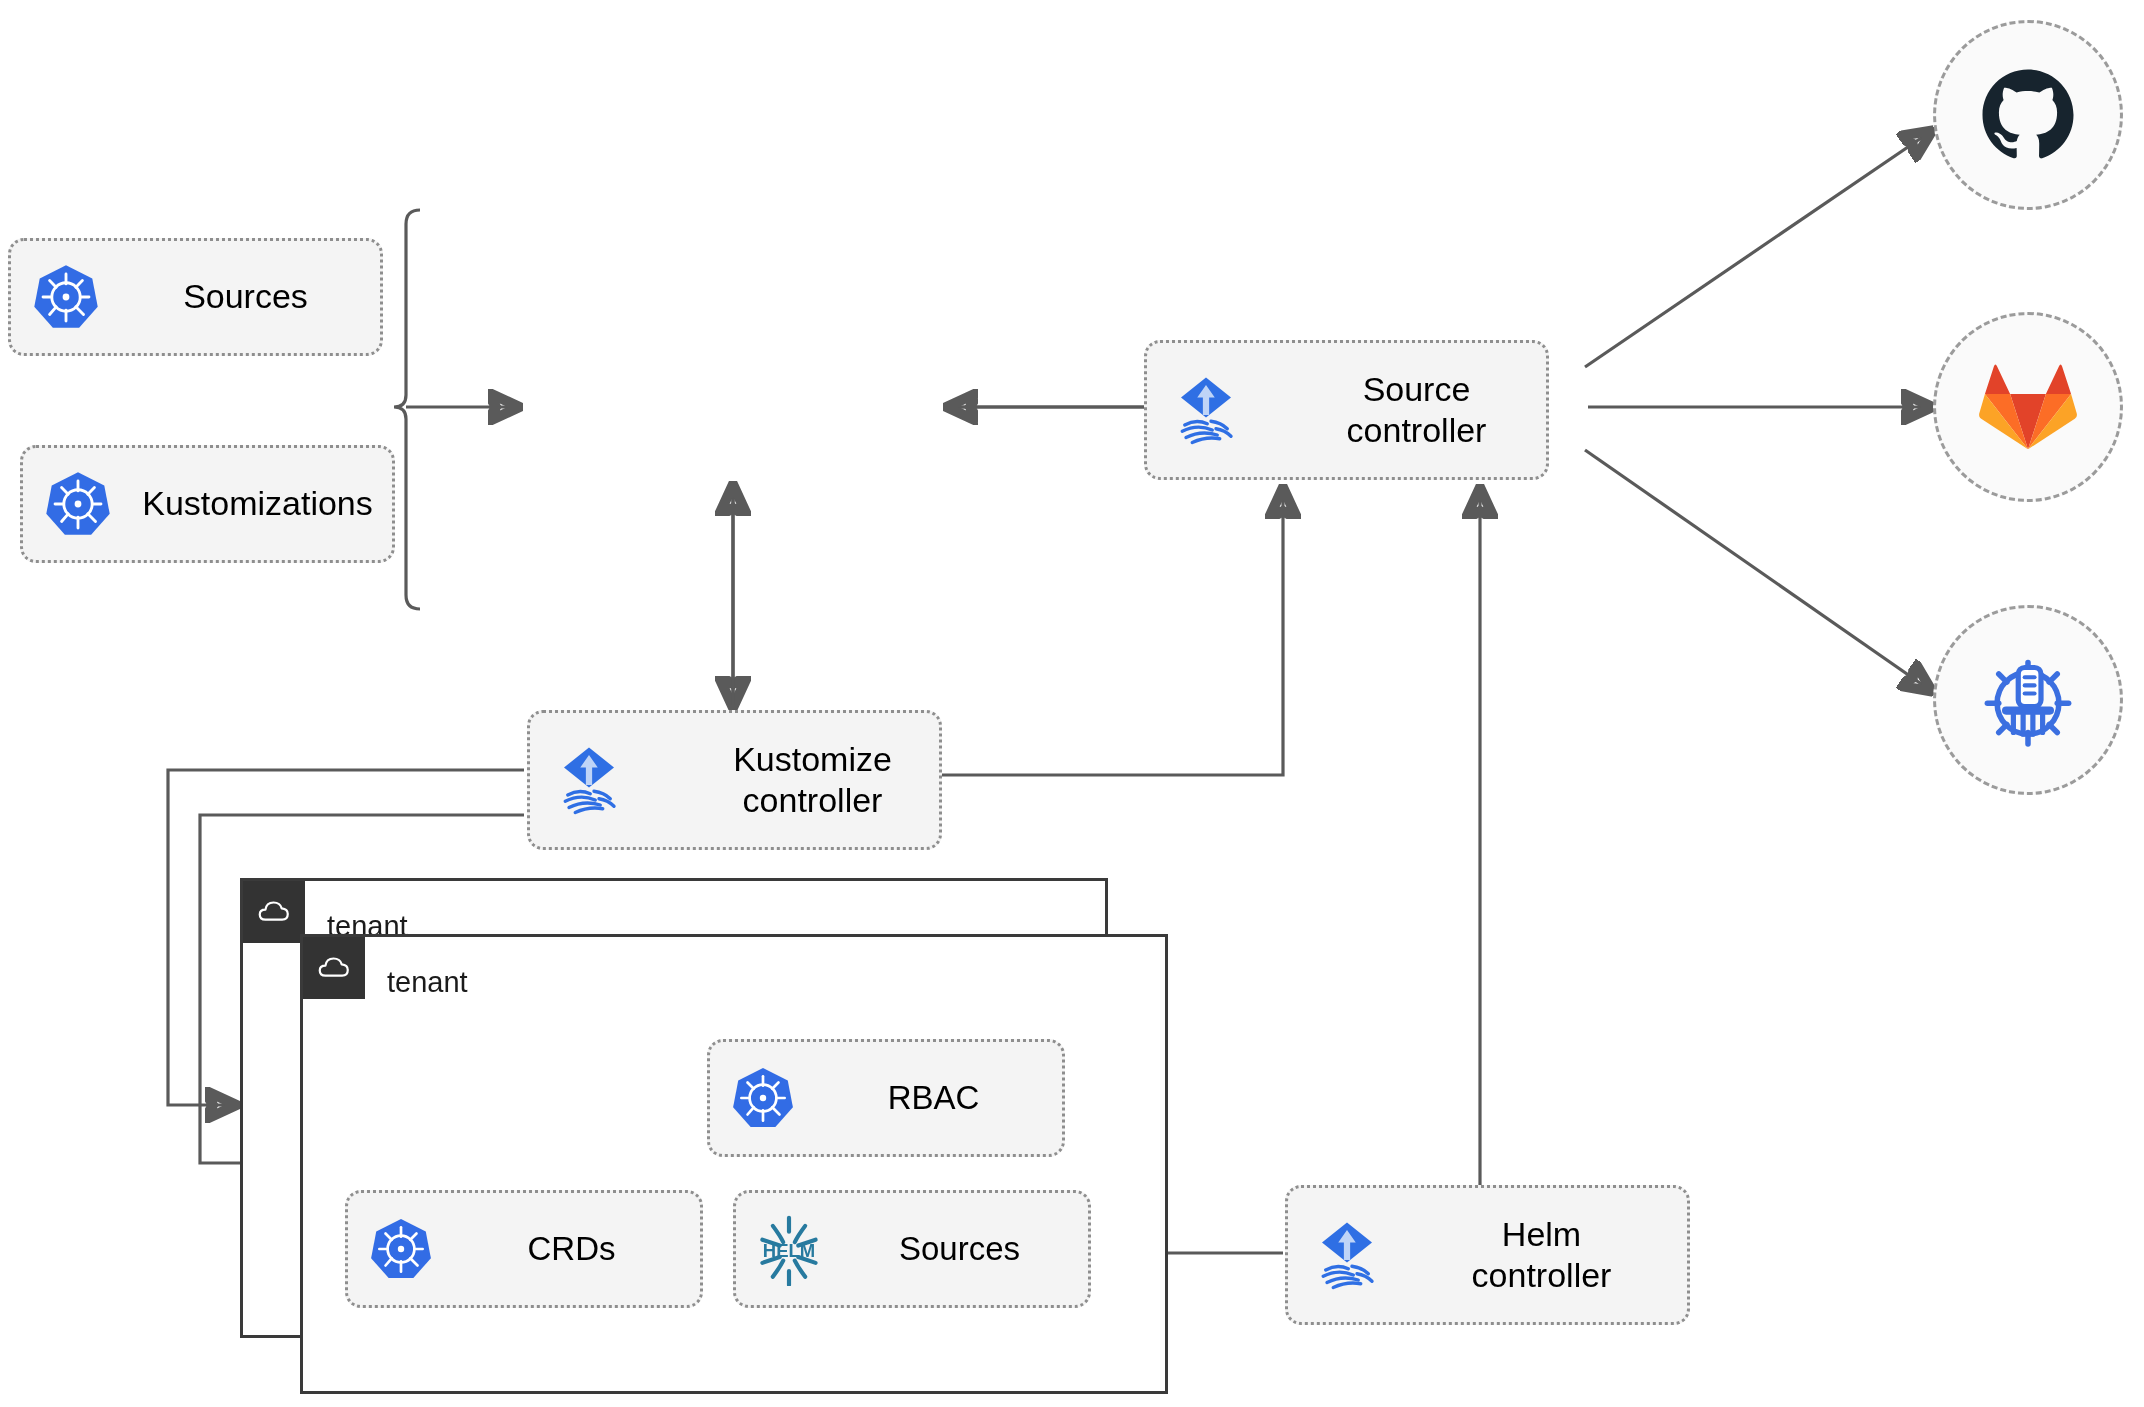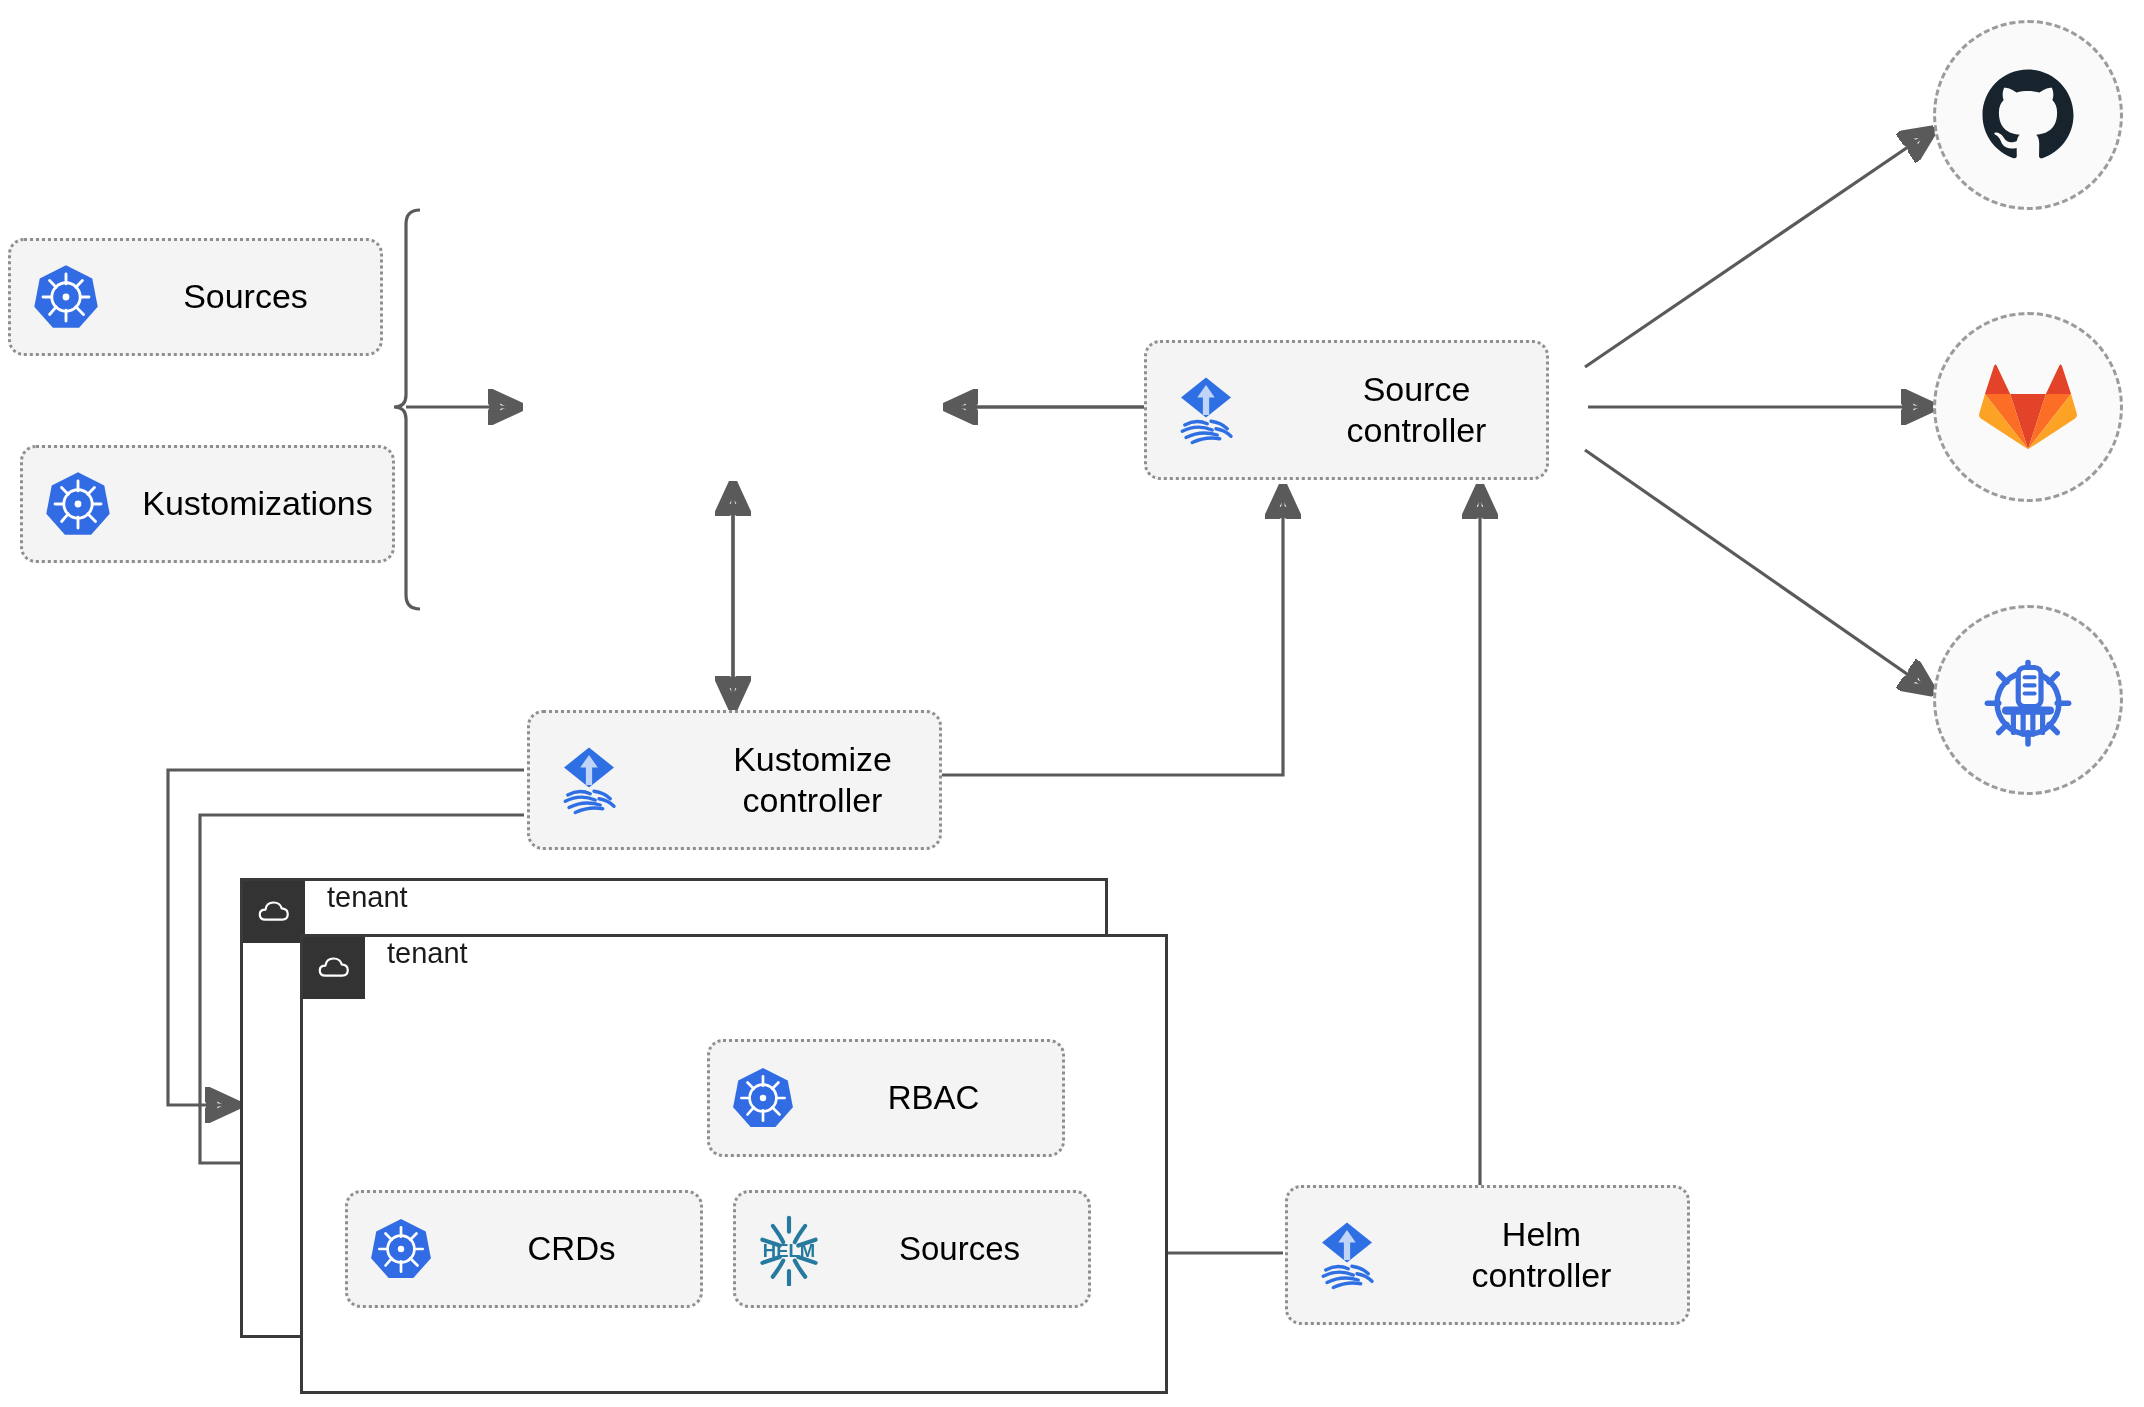--- a/index.html
+++ b/index.html
@@ -40,21 +40,21 @@
 
   
   .tenant-panel{
     position:absolute;
     background:#ffffff;
     border:3px solid #3a3a3a;
     box-sizing:border-box;
   }
   .tenant-head{
     position:absolute;left:-0px;top:-0px;
-    display:flex;align-items:flex-start;
+    display:flex;align-items:flex-end;
   }
   .tenant-badge{
     width:62px;height:62px;background:#333333;
     display:flex;align-items:center;justify-content:center;
     flex:0 0 auto;
   }
   .tenant-name{
     font-size:29px;color:#1b1b1b;padding-left:22px;white-space:nowrap;
   }
 

